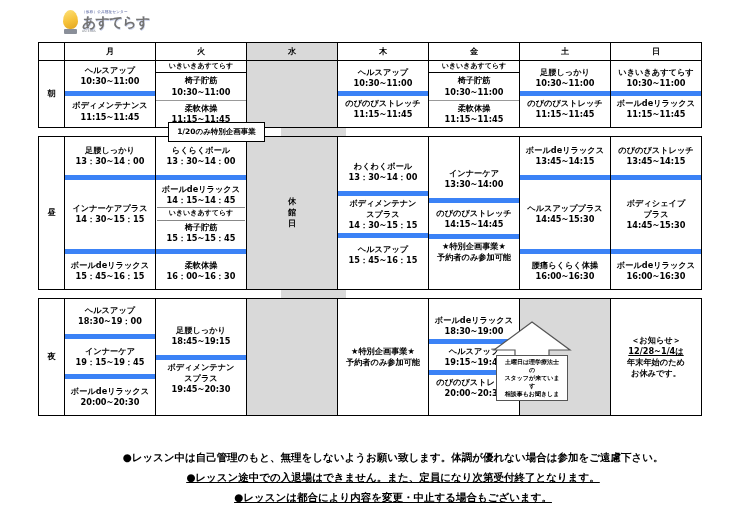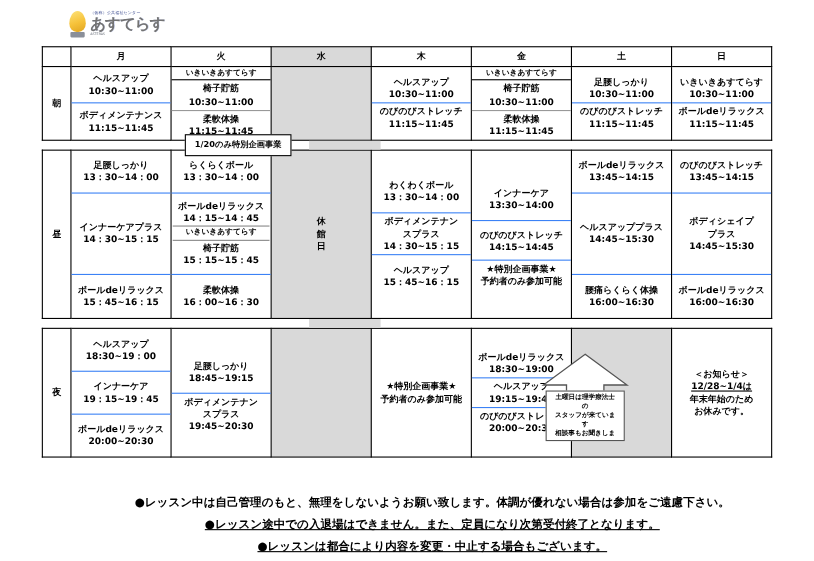--- a/index.html
+++ b/index.html
@@ -90,21 +90,21 @@
     padding: 1px 0; margin: 1px 0;
   }
 
   
   .slots { display: flex; flex-direction: column; height: 100%; }
   .slot {
     flex: 1 1 auto; display: flex; flex-direction: column;
     align-items: center; justify-content: center;
     padding: 2px 1px;
   }
-  .slot + .slot { border-top: 1px solid #3b82f6; }
+  .slot + .slot { border-top: 5px solid #3b82f6; }
   .slot.nb + .slot.nb { border-top: 1px solid #999; }
   .slot .nm { display: block; white-space: nowrap; }
   .slot .tm { display: block; white-space: nowrap; }
   .slot.two-line .nm { white-space: normal; }
   .shaded { background: #d9d9d9; }
 
   
   .callout-120 {
     position: absolute; left: 168px; top: 122px;
     width: 97px; height: 20px;

